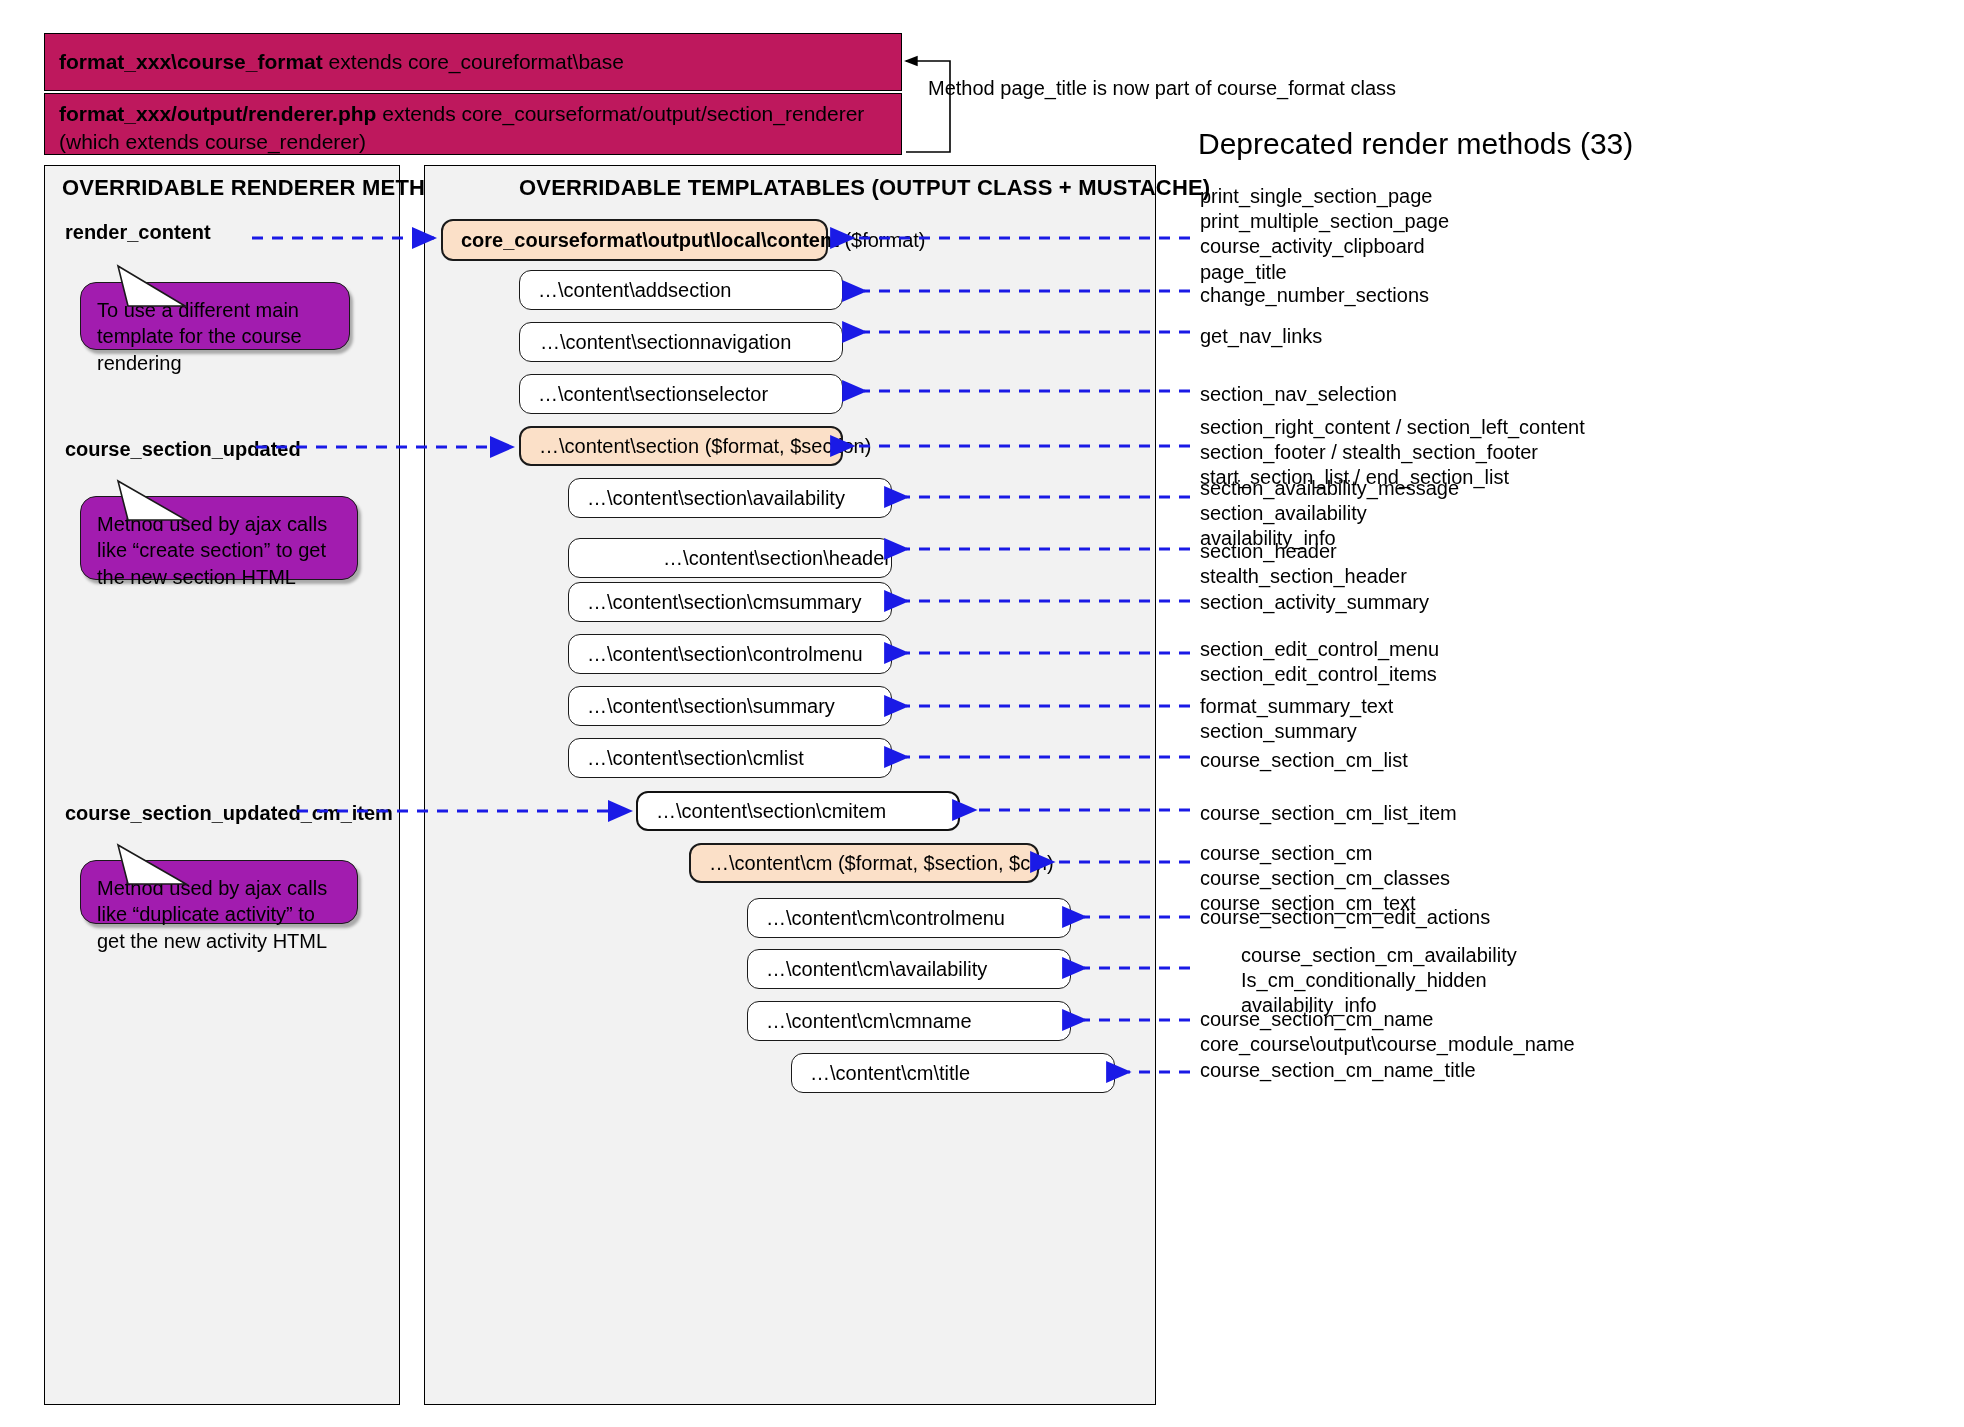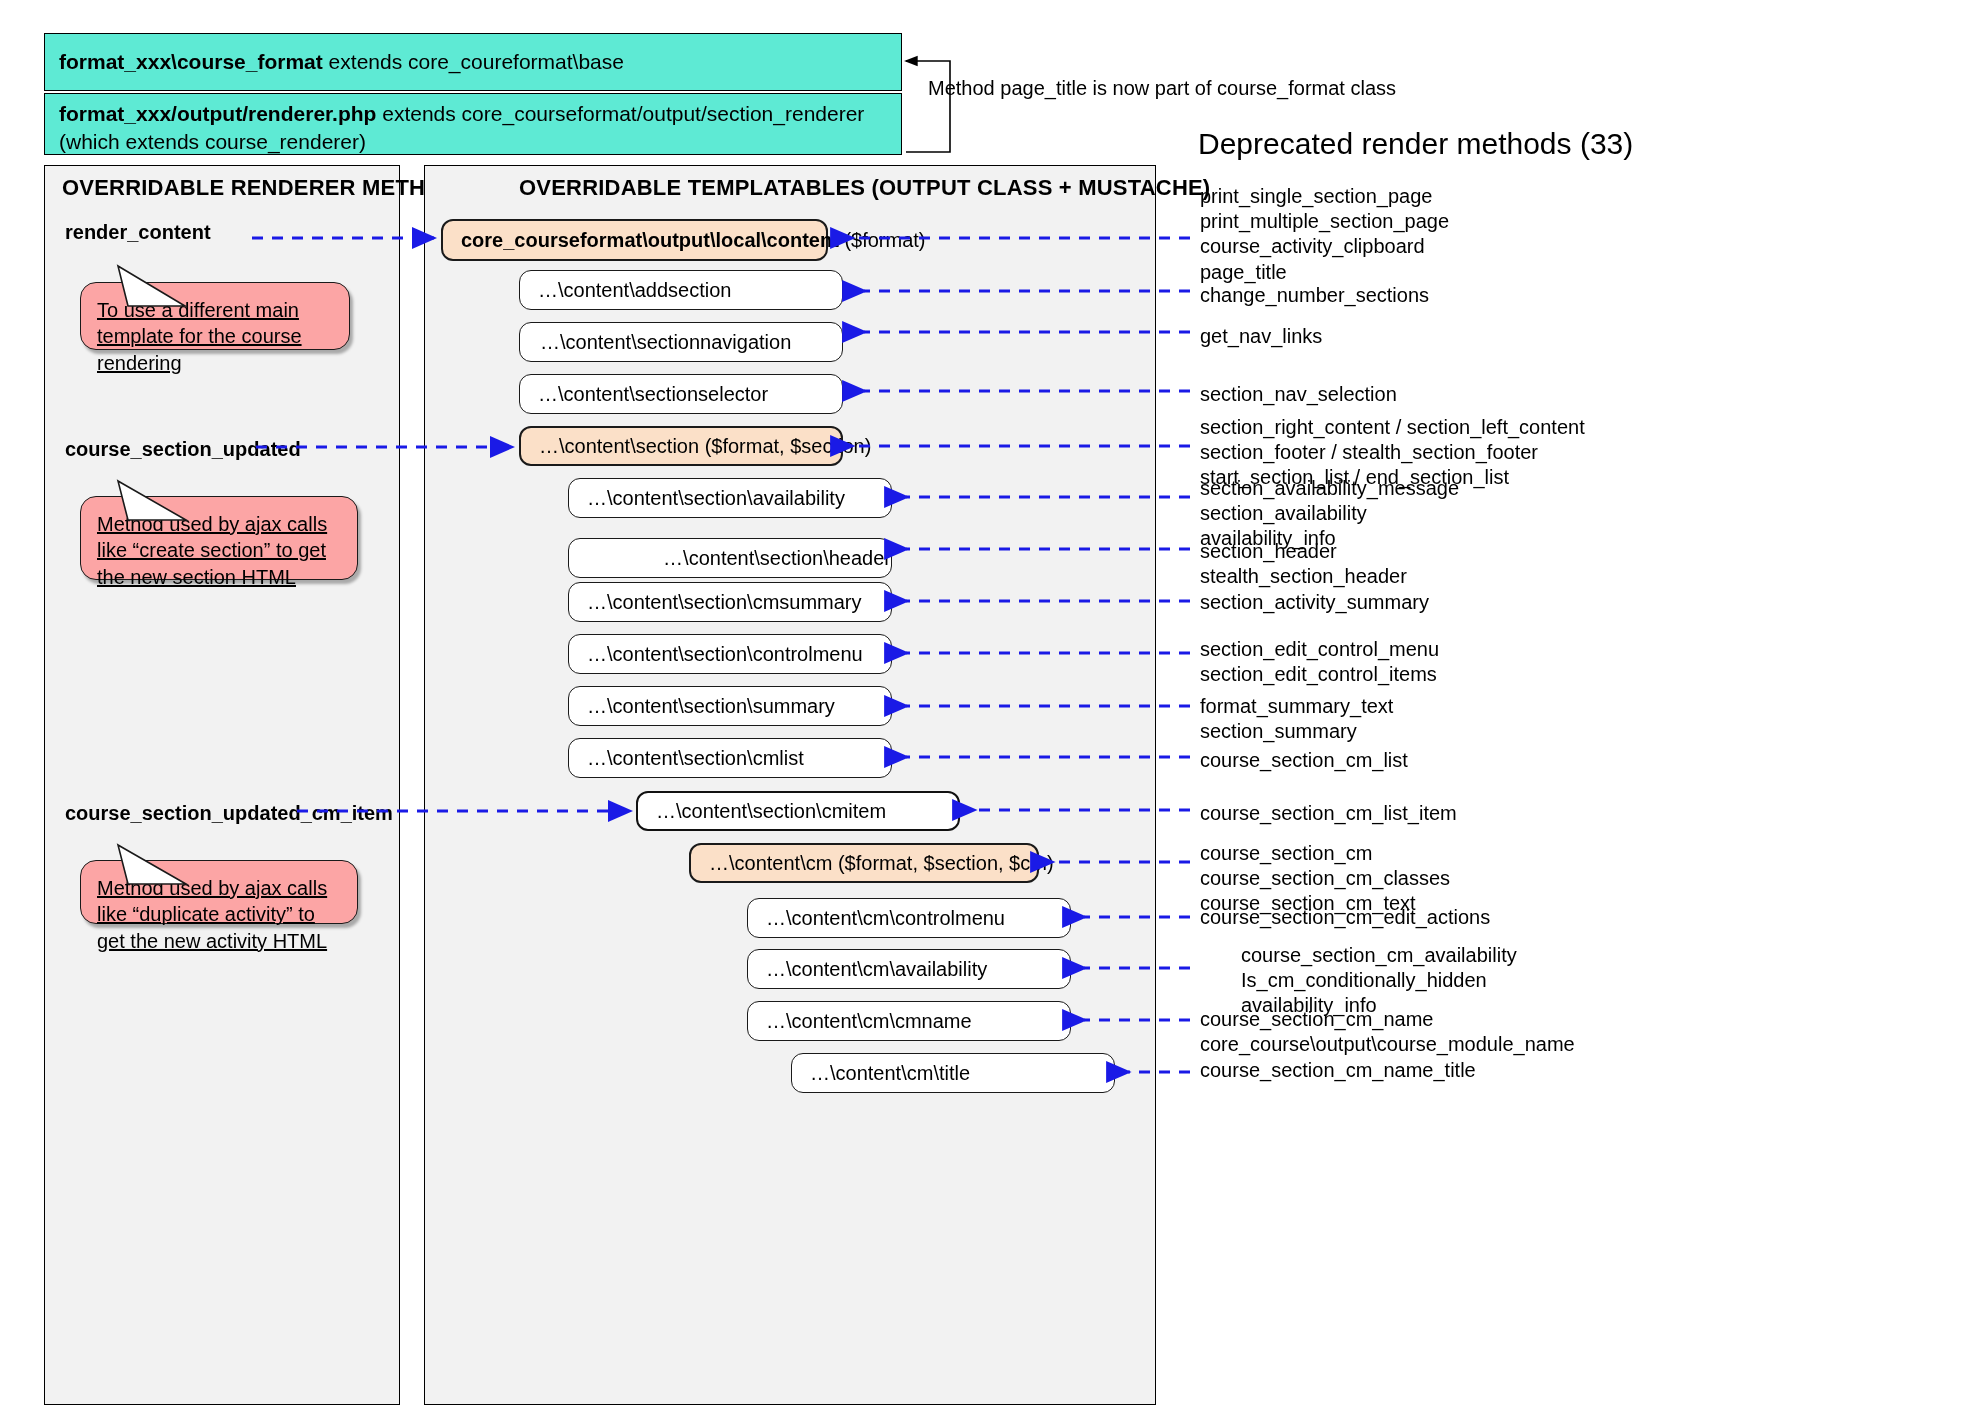--- a/index.html
+++ b/index.html
@@ -5,21 +5,21 @@
   html,body{margin:0;padding:0;background:#ffffff;}
   body{
     width:1964px;height:1427px;position:relative;overflow:hidden;
     font-family:"Liberation Sans","DejaVu Sans",sans-serif;
     color:#000;
   }
   .abs{position:absolute;box-sizing:border-box;}
 
   
   .hdrbox{
-    background:#5eead4;border:1.5px solid #000;
+    background:#be185d;border:1.5px solid #000;
     display:flex;align-items:center;
     font-size:21px;line-height:1.35;padding:8px 14px;
   }
   .hdrbox b{font-weight:bold;}
 
   .note{font-size:20px;color:#000;white-space:nowrap;}
 
   .deprecated-title{font-size:30px;color:#000;white-space:nowrap;}
 
   
@@ -37,24 +37,23 @@
   }
   .rbox.orange{background:#fbe0c8;border:2px solid #1a1a1a;}
   .rbox.thick{border:2.5px solid #111;}
   .rbox b{font-weight:bold;}
 
   
   .mlabel{font-size:20px;font-weight:bold;white-space:nowrap;}
 
   
   .callout{
-    background:#fca5a5;border:1.6px solid #1a1a1a;border-radius:16px;
+    background:#a21caf;border:1.6px solid #1a1a1a;border-radius:16px;
     font-size:20px;line-height:1.32;padding:14px 16px;
     box-shadow:3px 4px 3px rgba(0,0,0,.30);
-    text-decoration:underline;
   }
 
   
   .rtext{font-size:20px;line-height:1.26;white-space:nowrap;}
 
   svg.overlay{position:absolute;left:0;top:0;width:1964px;height:1427px;pointer-events:none;}
 </style>
 </head>
 <body>
 

